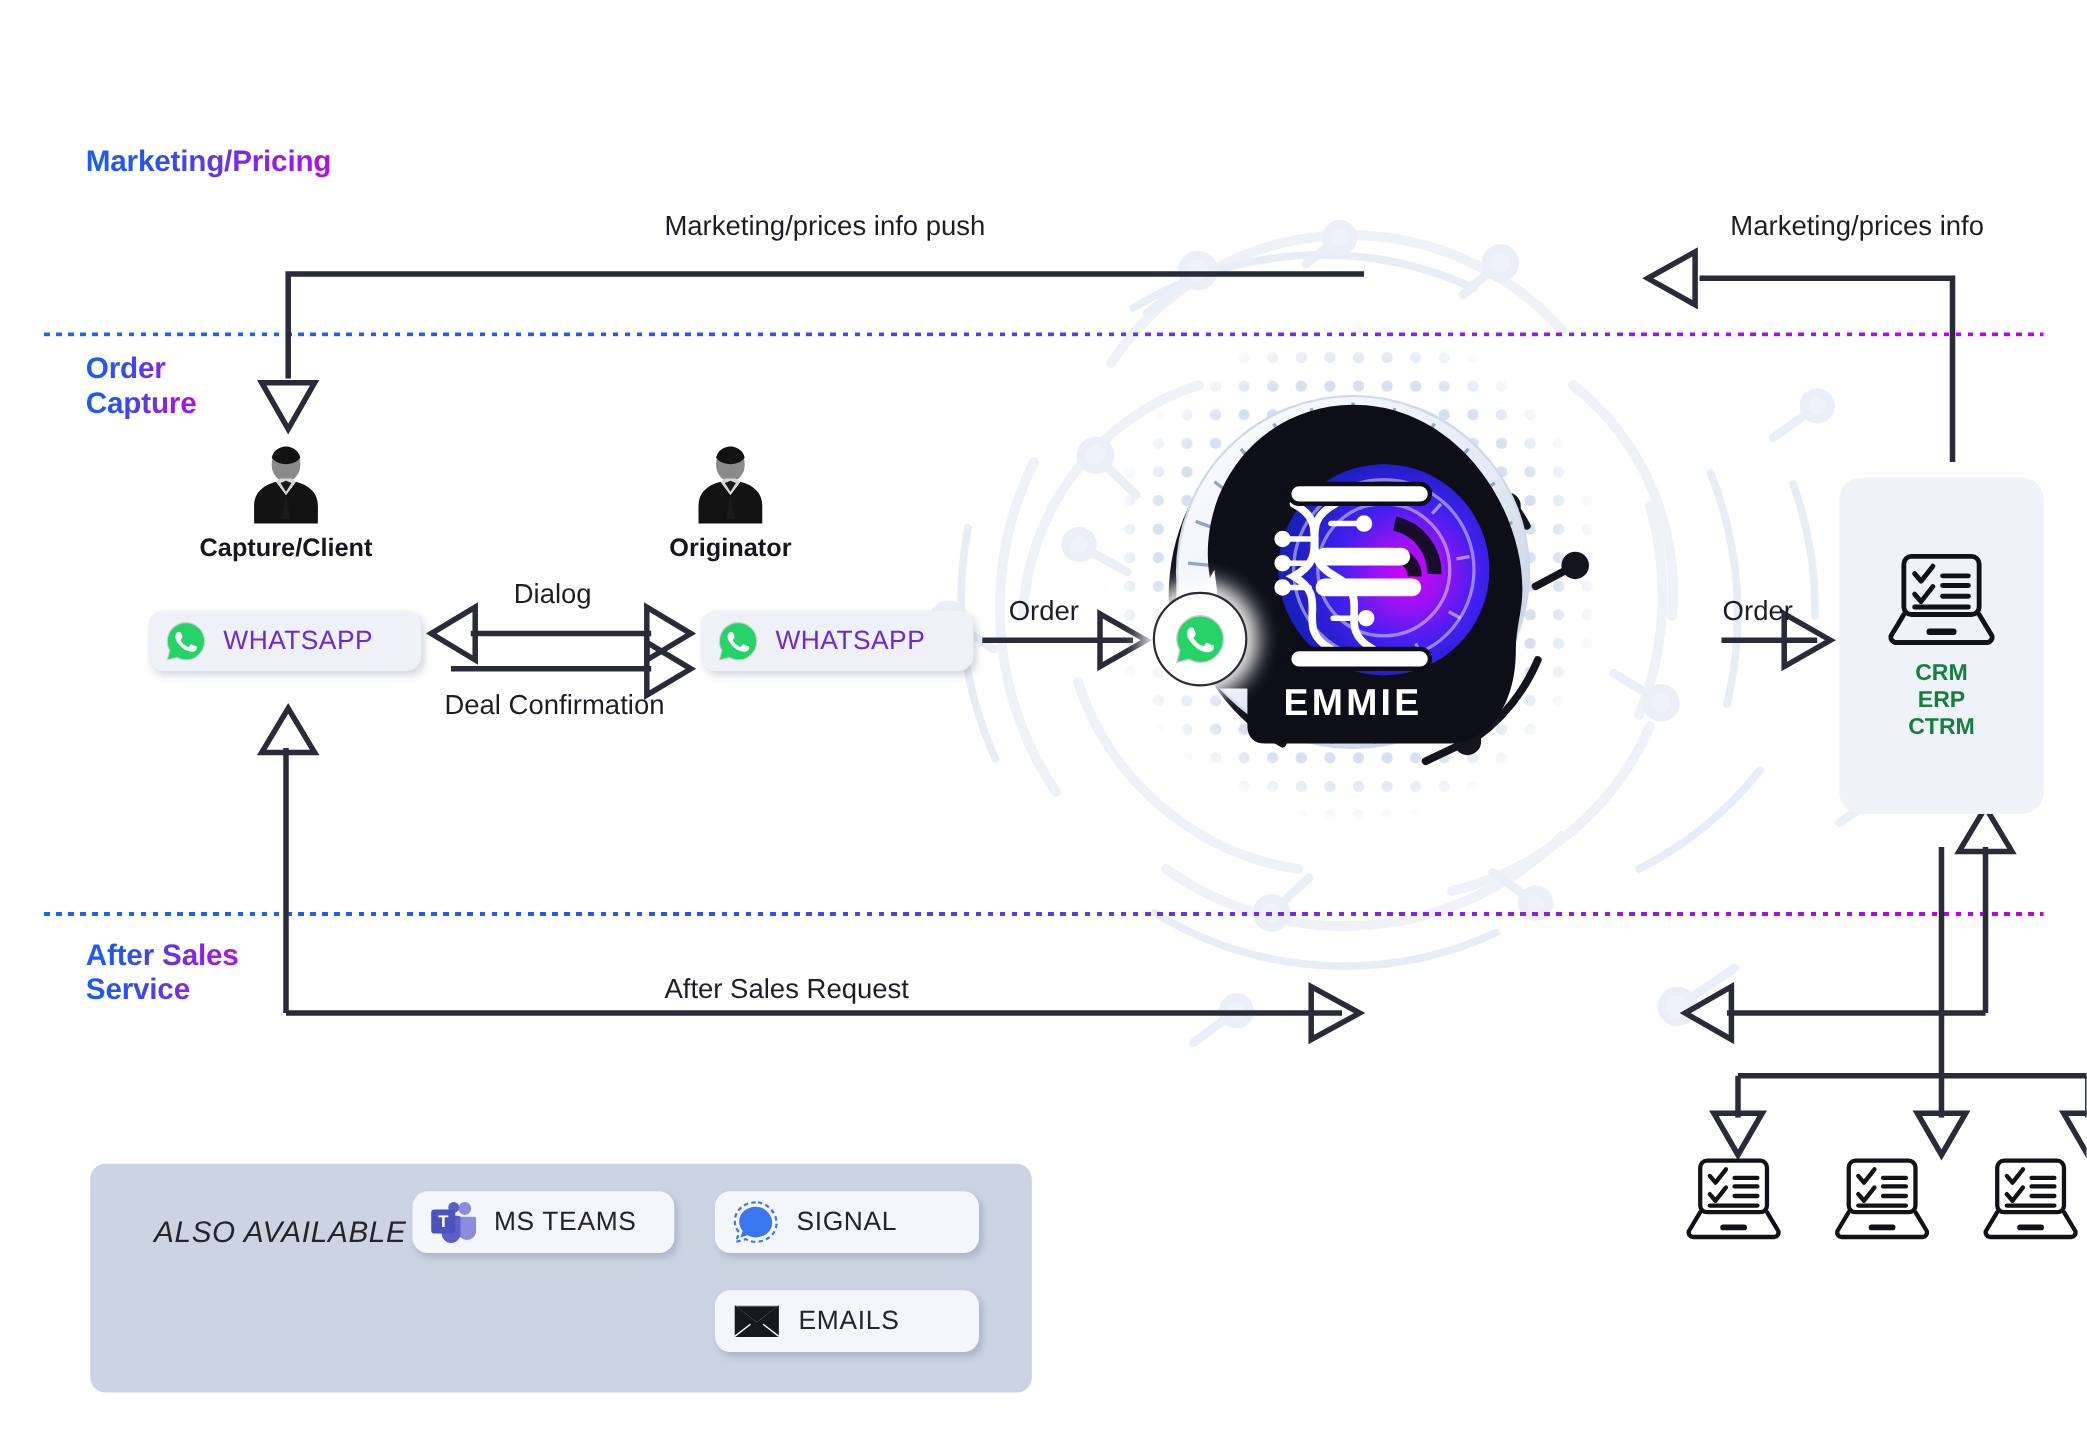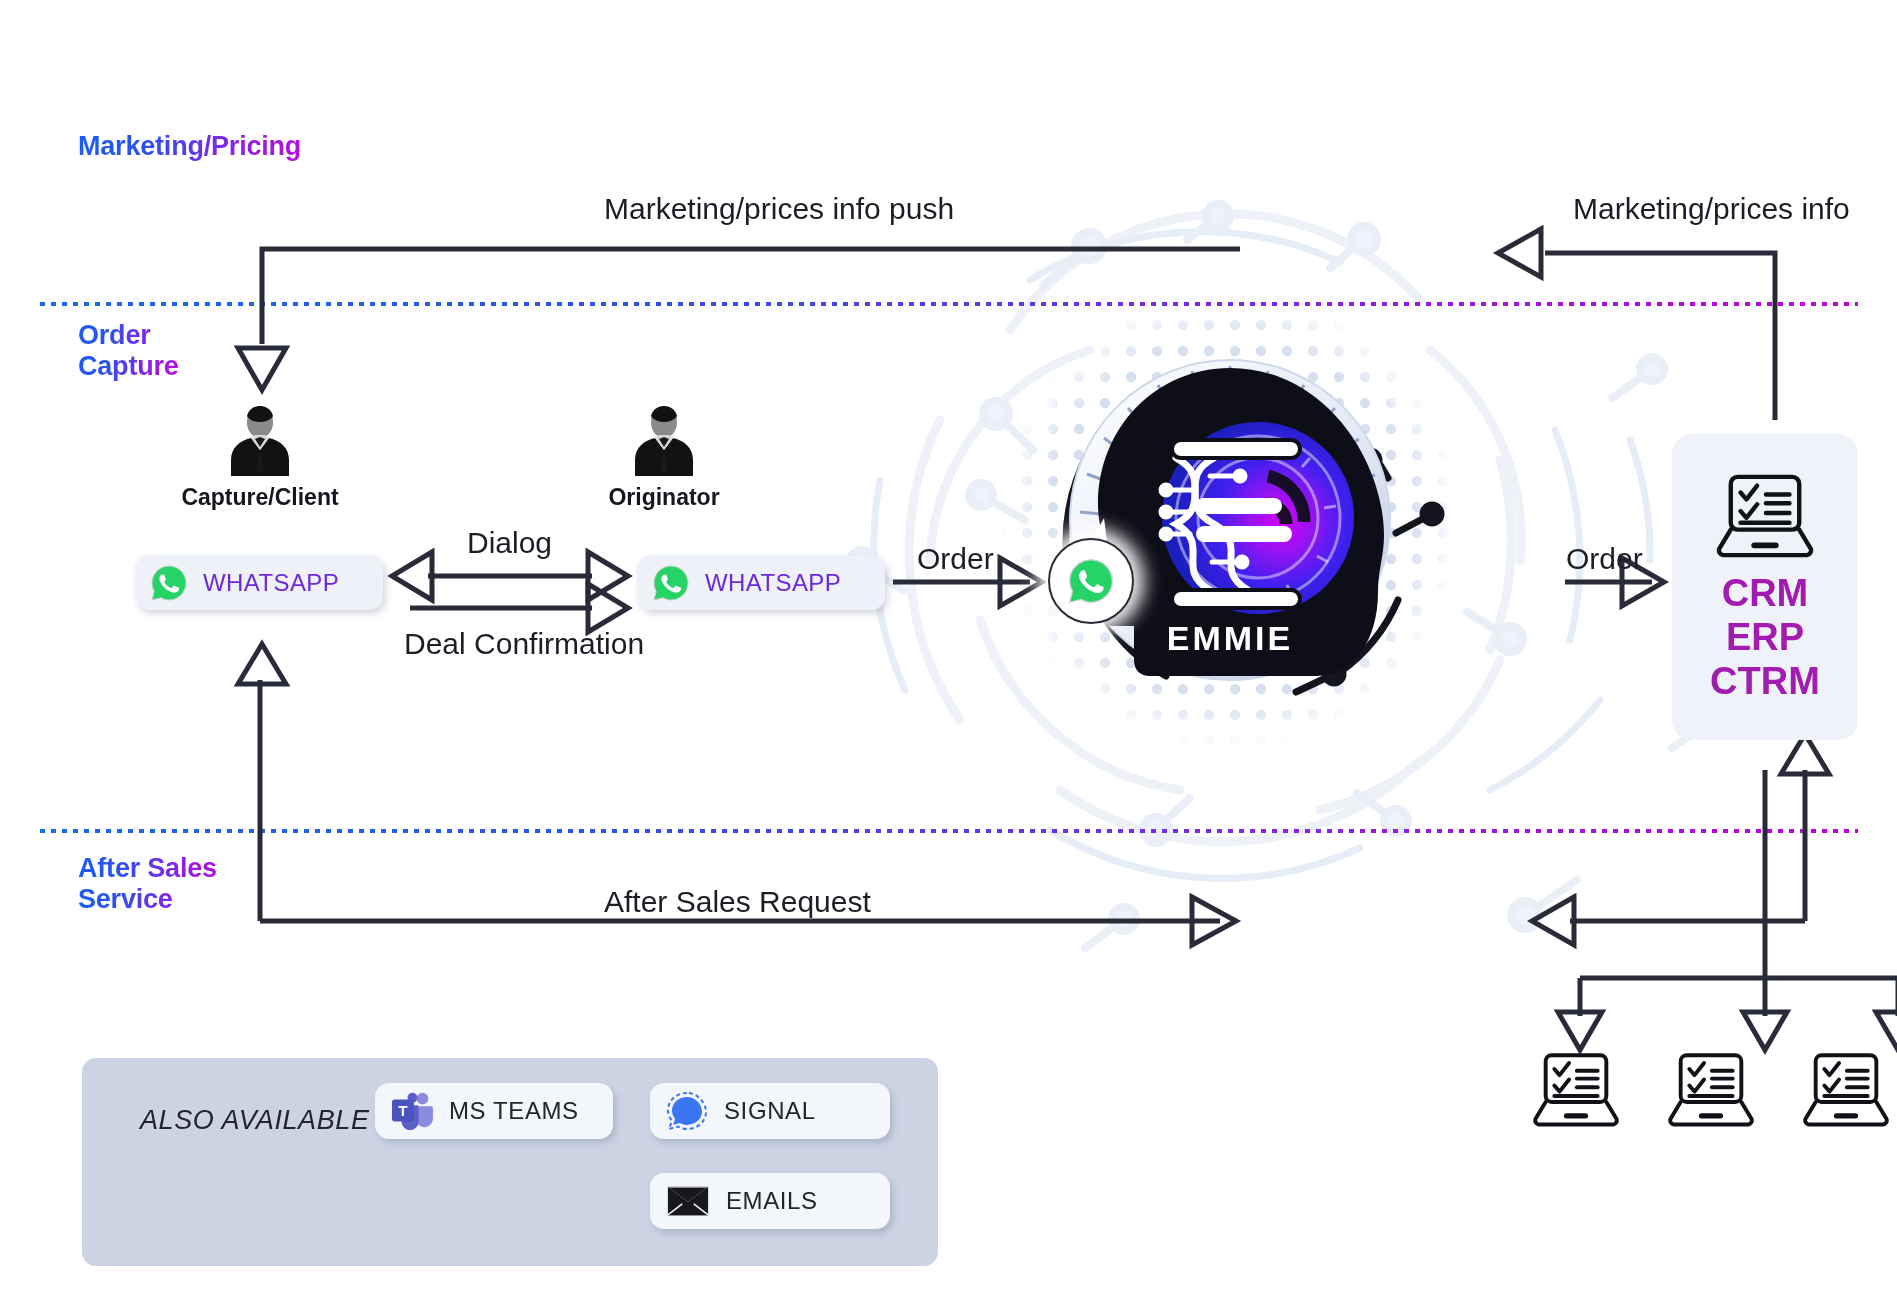--- a/index.html
+++ b/index.html
@@ -55,21 +55,21 @@
     background-image: linear-gradient(90deg, #1668f0 0%, #2a55ee 30%, #8d1fe8 72%, #c300e0 100%);
     -webkit-mask-image: repeating-linear-gradient(90deg, #000 0 5px, transparent 5px 11px);
     mask-image: repeating-linear-gradient(90deg, #000 0 5px, transparent 5px 11px);
   }
   #divider-1 { top: 302px; }
   #divider-2 { top: 829px; }
 
   
   .flow-text {
     position: absolute;
-    font-size: 30px;
+    font-size: 25px;
     color: #1c1d26;
     white-space: nowrap;
     z-index: 6;
   }
 
   
   .actor { position: absolute; z-index: 5; text-align: center; }
   .actor .avatar { width: 74px; height: 76px; margin: 0 auto; display: block; }
   .actor .actor-name {
     font-size: 23px; font-weight: bold; color: #15161f;
@@ -118,21 +118,21 @@
     position: absolute; left: 1672px; top: 434px;
     width: 186px; height: 306px;
     background: #eff3f9;
     border-radius: 20px;
     display: flex; flex-direction: column;
     align-items: center; justify-content: center;
     z-index: 5;
   }
   #crm-card .crm-lines {
     margin-top: 12px; text-align: center;
-    font-size: 38px; font-weight: bold; color: #a21caf; line-height: 1.16;
+    font-size: 21px; font-weight: bold; color: #15803d; line-height: 1.16;
   }
 
   
   .laptop-node { position: absolute; z-index: 5; }
   #laptop-1 { left: 1528px; top: 1050px; }
   #laptop-2 { left: 1663px; top: 1050px; }
   #laptop-3 { left: 1798px; top: 1050px; }
 
   
   #also-panel {

